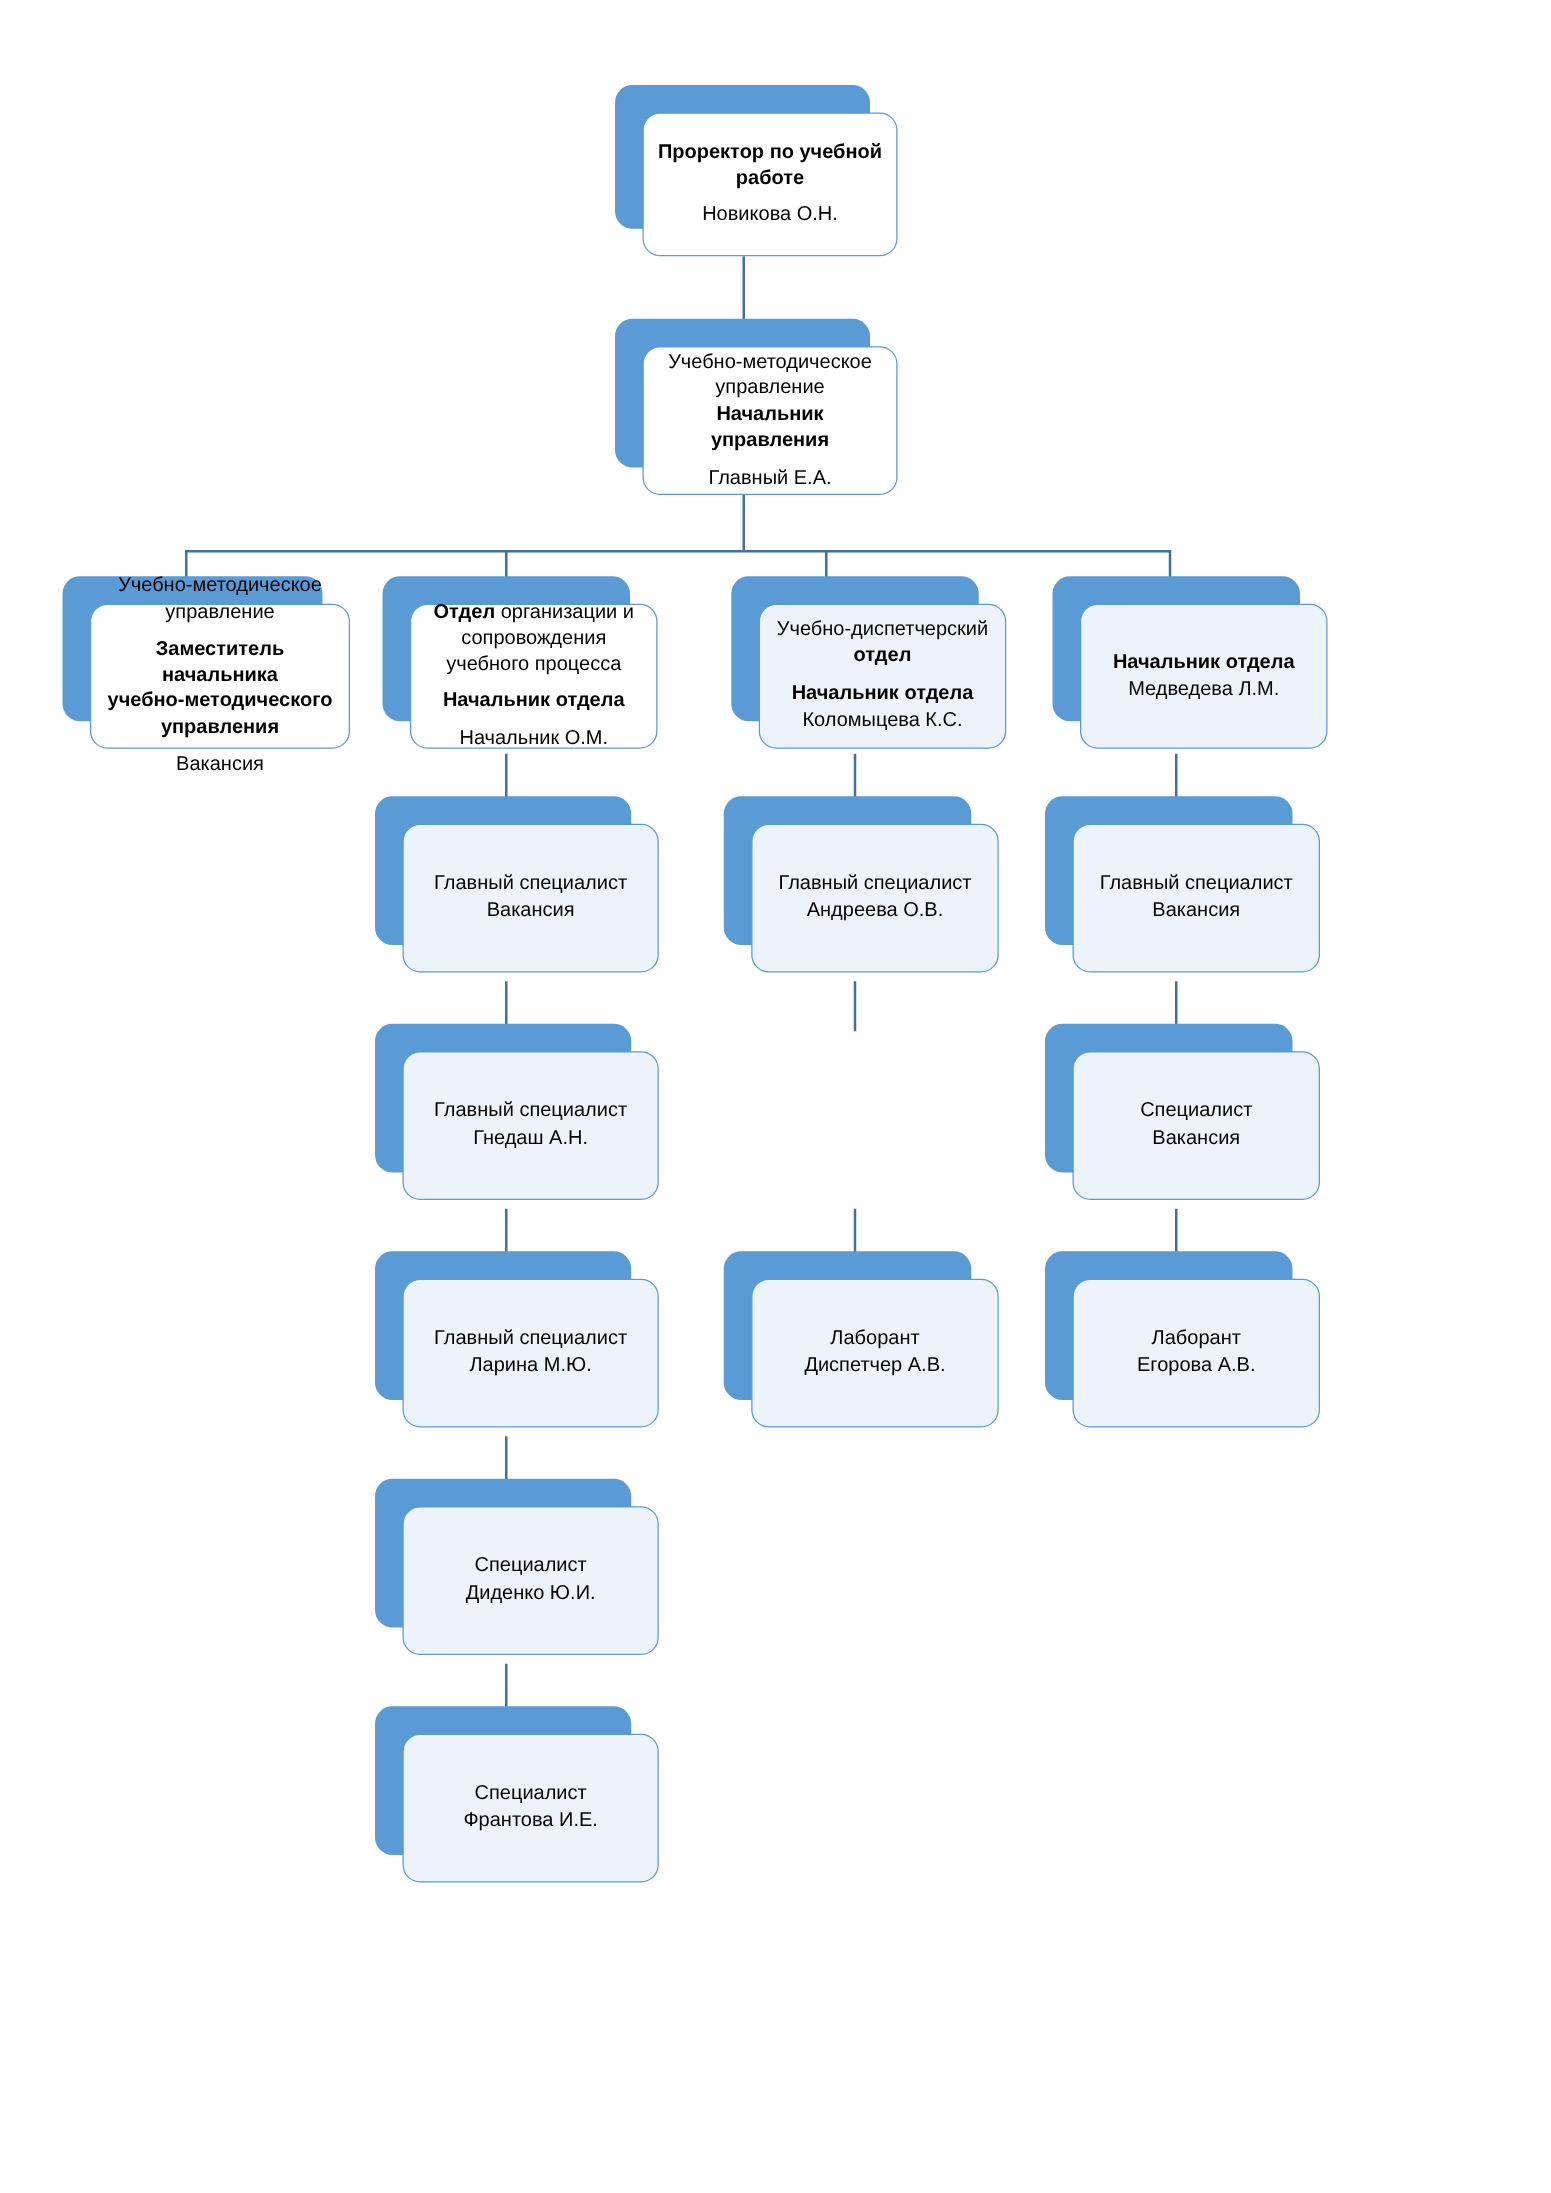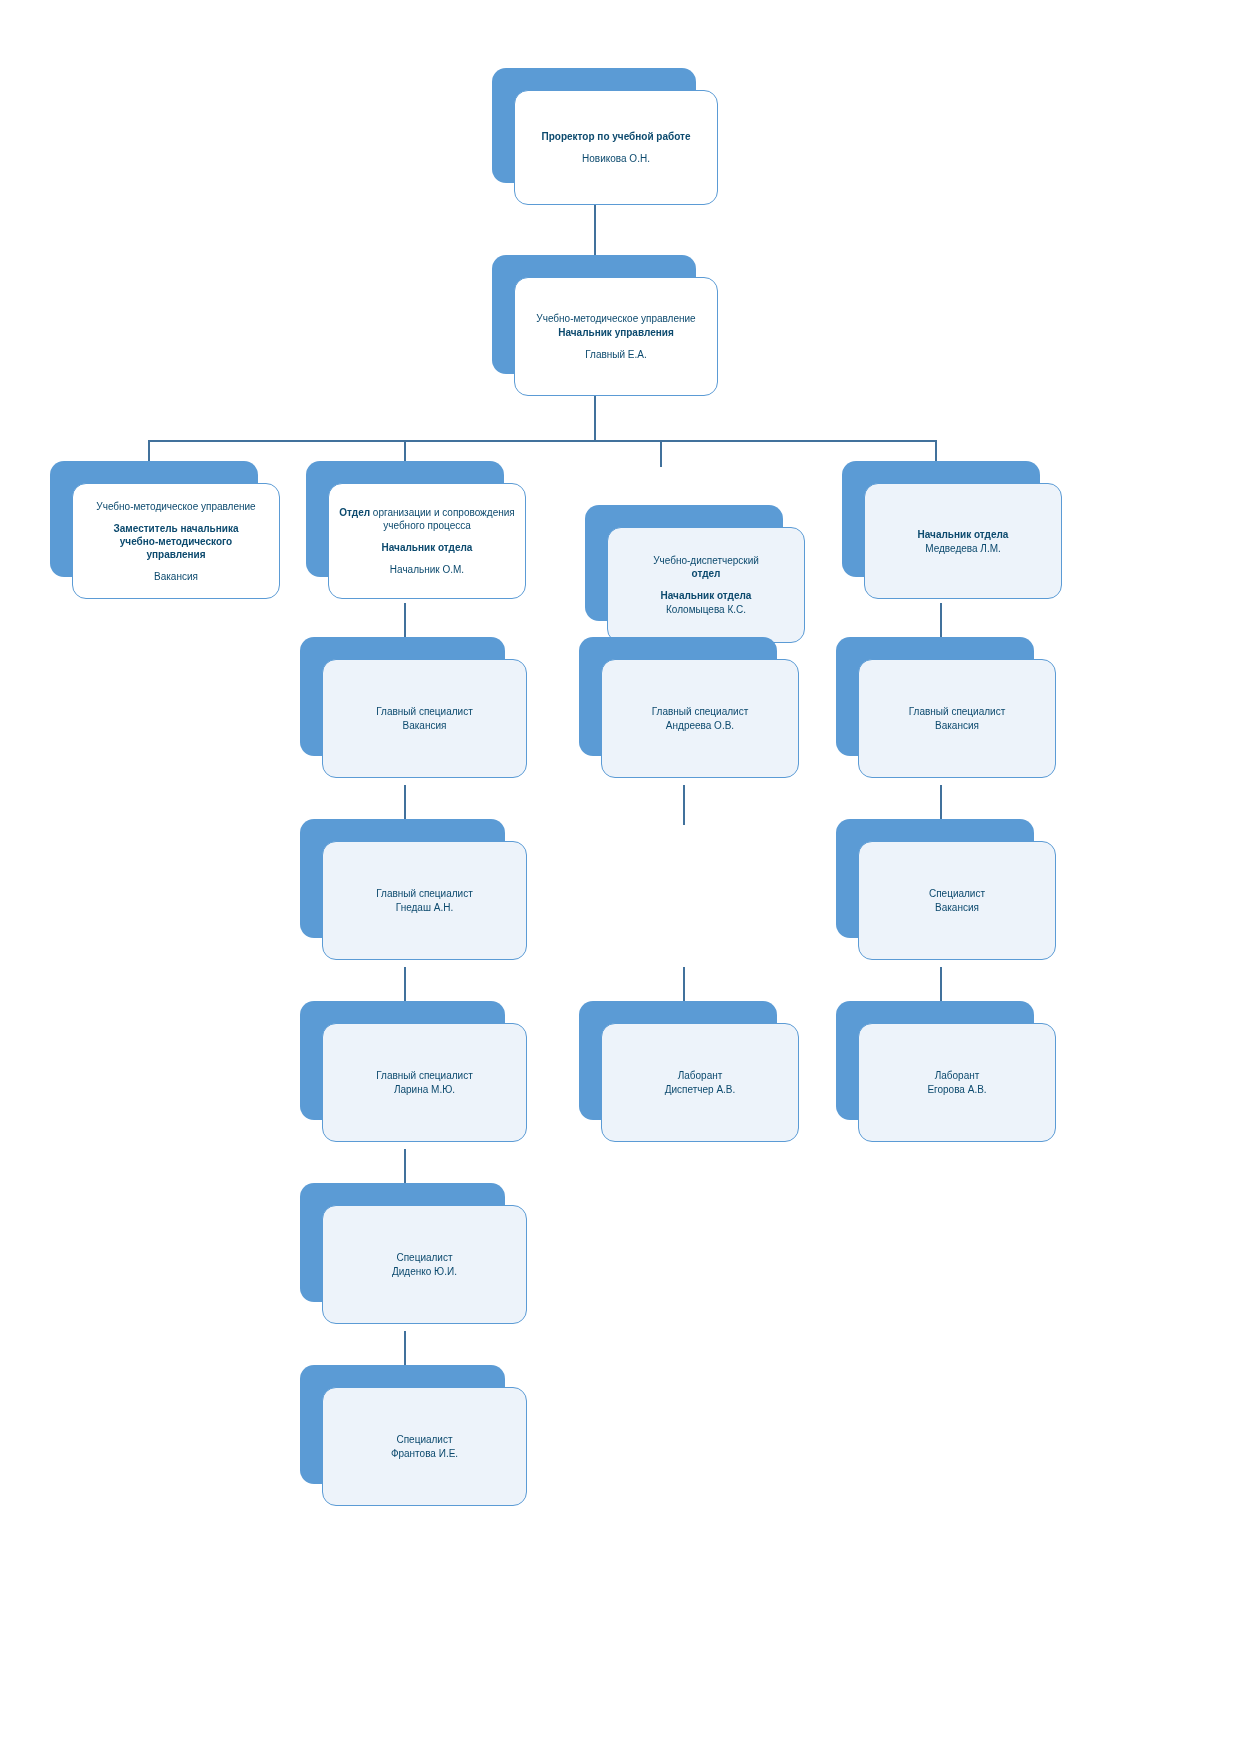--- a/index.html
+++ b/index.html
@@ -40,22 +40,22 @@
     flex-direction:column;
     align-items:center;
     justify-content:center;
     padding:6px 10px;
   }
   .node .card.plain{background:#FFFFFF;}
   .node .txt{
     width:100%;
     text-align:center;
     line-height:1.30;
-    font-size:10px;
-    color:#0c4a6e;
+    font-size:16px;
+    color:#000000;
   }
   .node .txt.b{font-weight:bold;}
   .node .txt.gap{margin-top:9px;}
   .node .txt.tight{margin-top:1px;}
   b.inl{font-weight:bold;}
 </style>
 </head>
 <body>
 
 <div id="canvas">
@@ -115,21 +115,21 @@
 
   <div class="node" style="left:306px;top:461px;width:198px;height:116px;">
     <div class="shadow"></div>
     <div class="card plain">
       <div class="txt"><b class="inl">Отдел</b><span> организации и сопровождения учебного процесса</span></div>
       <div class="txt b gap">Начальник отдела</div>
       <div class="txt gap">Начальник О.М.</div>
     </div>
   </div>
 
-  <div class="node" style="left:585px;top:461px;width:198px;height:116px;margin-top:44px;">
+  <div class="node" style="left:585px;top:461px;width:198px;height:116px;">
     <div class="shadow"></div>
     <div class="card">
       <div class="txt">Учебно-диспетчерский</div>
       <div class="txt b">отдел</div>
       <div class="txt b gap">Начальник отдела</div>
       <div class="txt tight">Коломыцева К.С.</div>
     </div>
   </div>
 
   <div class="node" style="left:842px;top:461px;width:198px;height:116px;">

